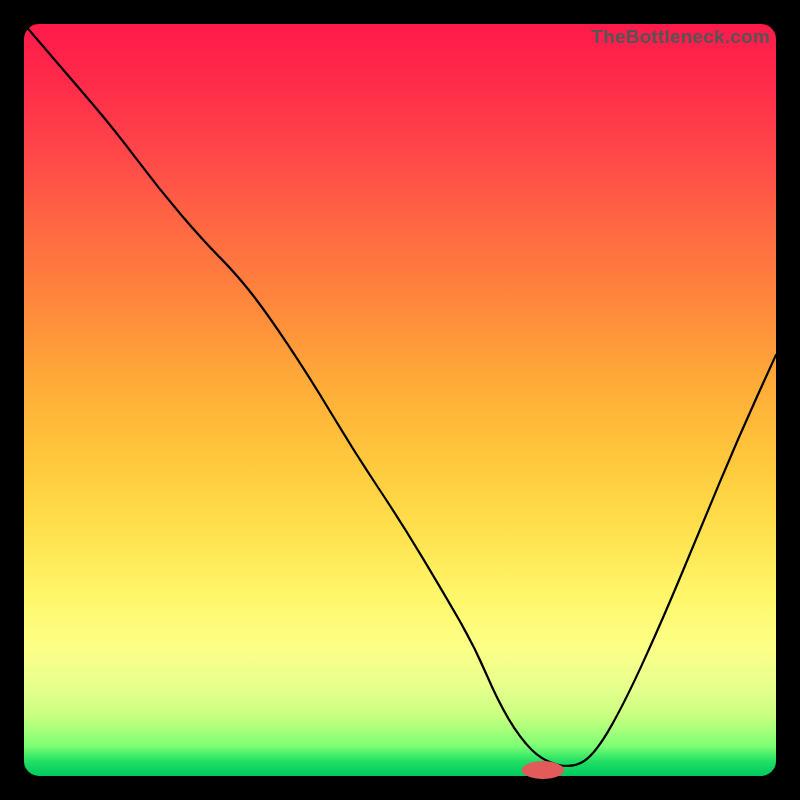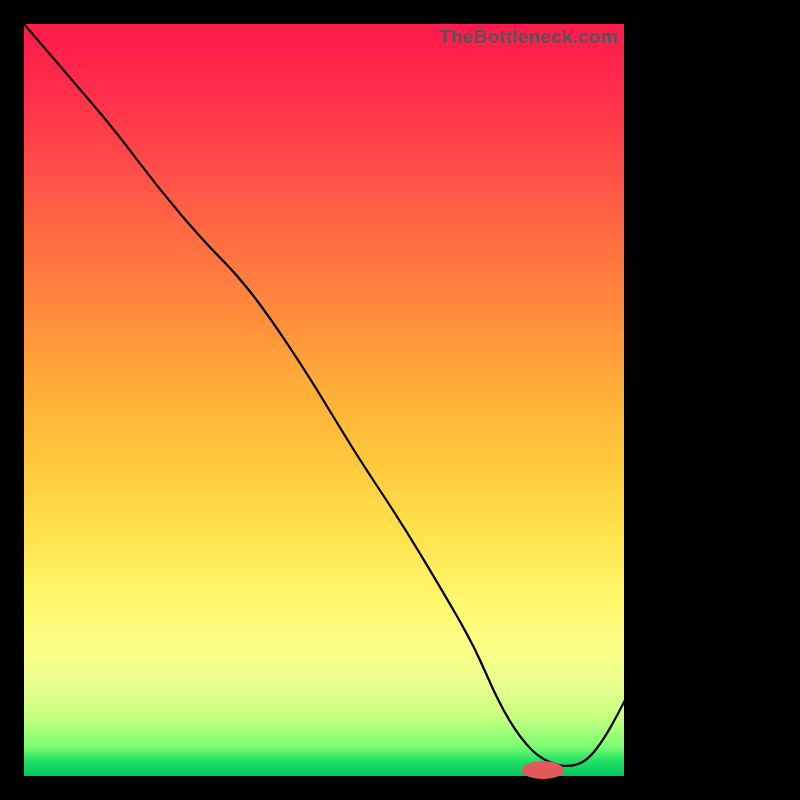--- a/index.html
+++ b/index.html
@@ -14,41 +14,42 @@
   .frame {
     position: relative;
     width: 800px;
     height: 800px;
     background: #000;
   }
   .plot-area {
     position: absolute;
     left: 24px;
     top: 24px;
-    width: 600px;
+    width: 752px;
     height: 752px;
     
     background: linear-gradient(
       to bottom,
       #ff1a4b 0%,
       #ff2b4a 8%,
       #ff4a49 18%,
       #ff6b42 28%,
       #ff8a3c 38%,
       #ffac38 48%,
       #ffc83c 58%,
       #ffe24f 68%,
       #fff76a 76%,
       #fcff87 83%,
       #e7ff8e 88%,
       #c9ff80 92%,
       #7eff74 96%,
       #22e064 98%,
       #00c95e 100%
     );
+    border-radius: 15px;
   }
   .watermark {
     position: absolute;
     top: 2px;
     right: 6px;
     color: #555;
     font-size: 19px;
     font-weight: 600;
     letter-spacing: 0.2px;
     user-select: none;

